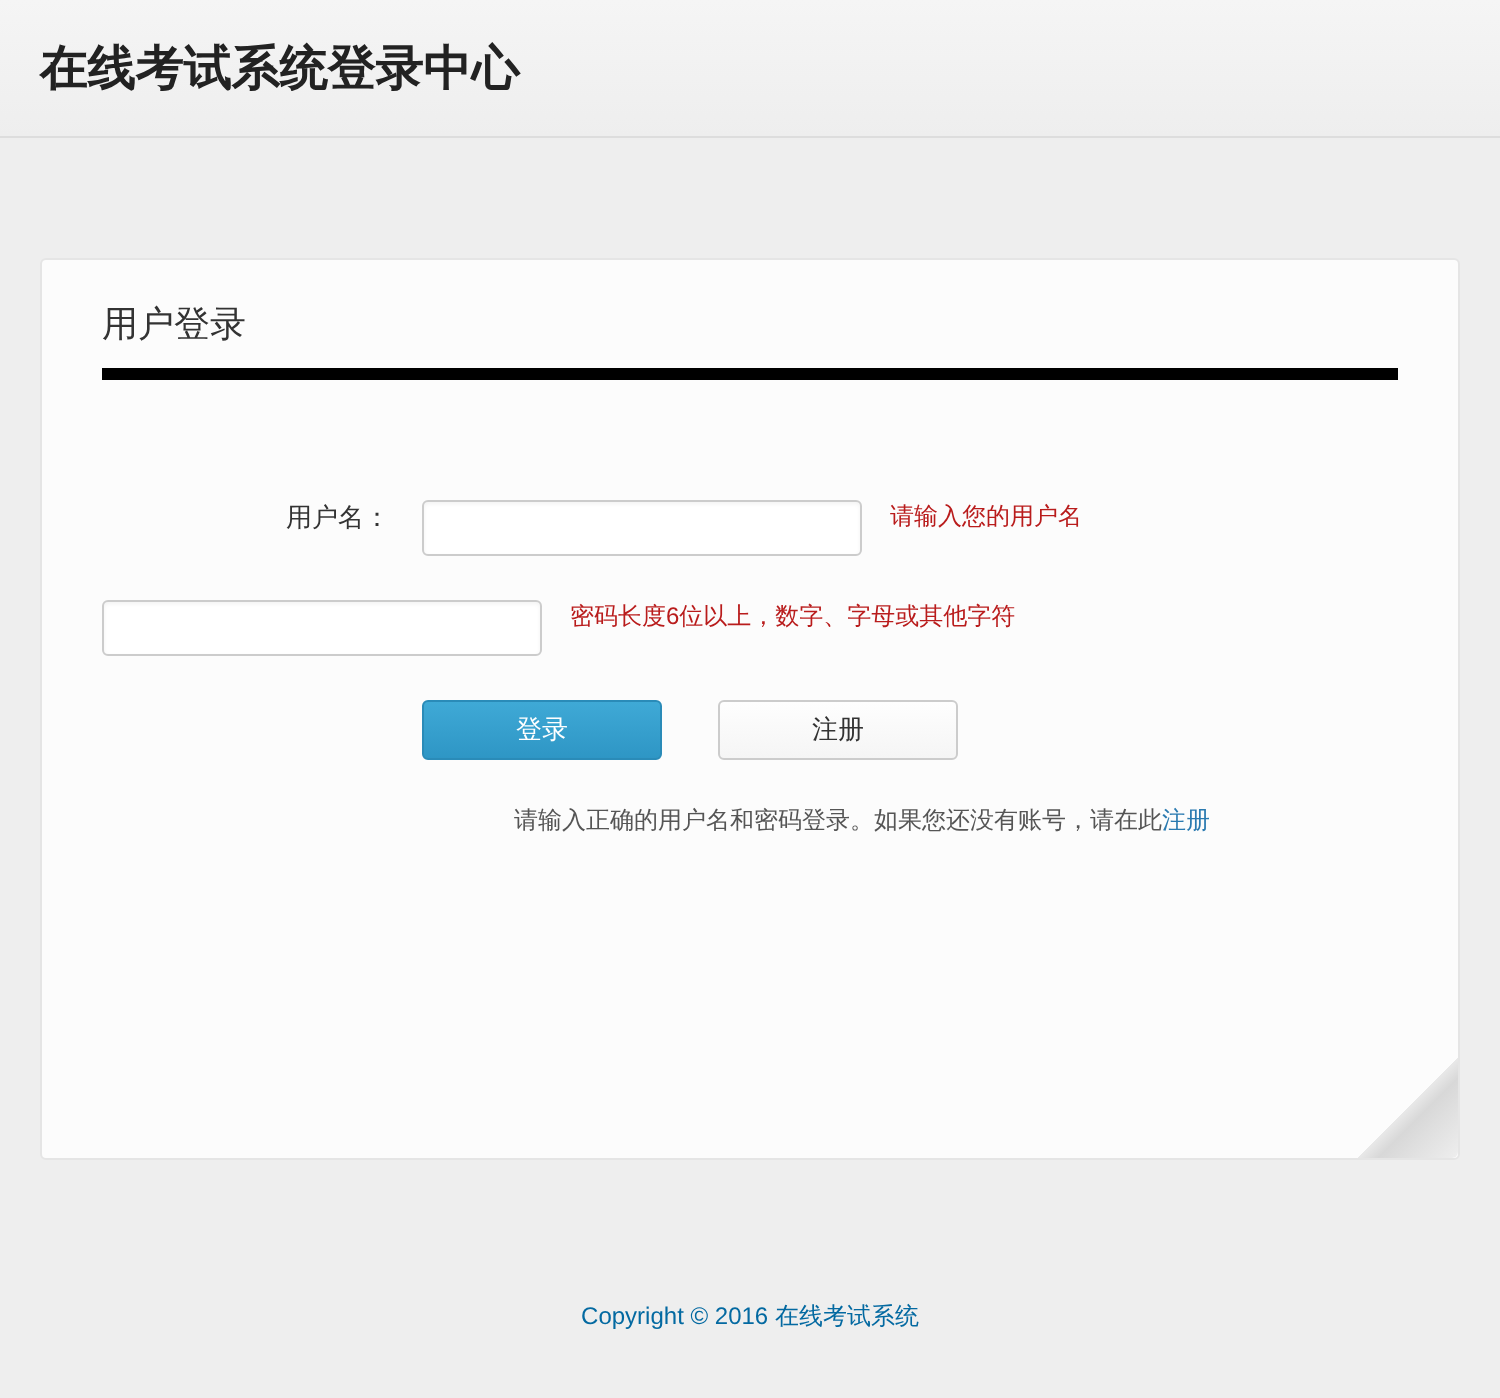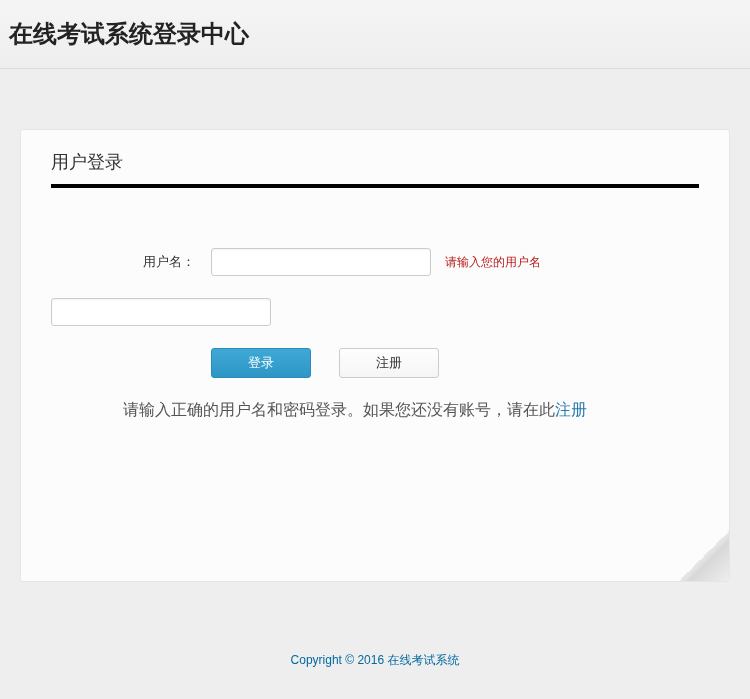--- a/index.html
+++ b/index.html
@@ -10,47 +10,47 @@
     body {
       font-family: "Microsoft YaHei", "微软雅黑", Arial, sans-serif;
       background: #eeeeee;
       width: 750px;
       height: 699px;
       overflow: hidden;
     }
     .header {
       background: linear-gradient(to bottom, #f5f5f5, #eeeeee);
       border-bottom: 1px solid #ddd;
-      padding: 18px 9px;
+      padding: 18px 20px;
     }
     .header-title {
       font-size: 24px;
       font-weight: bold;
       color: #222;
     }
     .content-area {
       padding: 60px 20px 20px 20px;
     }
     .panel {
       background: #fcfcfc;
       border: 1px solid #e5e5e5;
       border-radius: 3px;
       padding: 20px 30px 160px 30px;
       position: relative;
     }
     .panel-title {
       font-size: 18px;
       color: #333;
       padding-bottom: 10px;
-      border-bottom: 4px solid #000000;
+      border-bottom: 6px solid #000000;
       margin-bottom: 60px;
     }
     .form-row {
       display: flex;
-      align-items: center;
+      align-items: flex-start;
       margin-bottom: 22px;
     }
     .form-label {
       width: 160px;
       text-align: right;
       padding-right: 16px;
       font-size: 13px;
       color: #333;
     }
     .form-input {
@@ -66,44 +66,45 @@
       margin-left: 14px;
       font-size: 12px;
       color: #b91c1c;
     }
     .button-row {
       display: flex;
       margin-left: 160px;
       margin-bottom: 22px;
     }
     .btn {
-      width: 100px;
+      width: 120px;
       height: 30px;
       border-radius: 3px;
       font-size: 13px;
       cursor: pointer;
       text-align: center;
       line-height: 28px;
       display: inline-block;
     }
     .btn-primary {
       background: linear-gradient(to bottom, #3fa9d6, #2e96c5);
       border: 1px solid #2a8bb8;
       color: #fff;
       margin-right: 28px;
     }
     .btn-default {
       background: linear-gradient(to bottom, #fefefe, #f5f5f5);
       border: 1px solid #ccc;
       color: #333;
     }
     .help-text {
-      margin-left: 72px;
-      font-size: 16px;
+      margin-left: 112px;
+      font-size: 12px;
       color: #555;
+      text-align: center;
     }
     .help-link {
       color: #2a7ab0;
       text-decoration: none;
       cursor: pointer;
     }
     .panel-corner {
       position: absolute;
       bottom: 0;
       right: 0;
@@ -131,20 +132,21 @@
     <div class="panel-title">用户登录</div>
 
     <div class="form-row">
       <div class="form-label">用户名：</div>
       <input type="text" class="form-input" style="">
       <div class="form-hint">请输入您的用户名</div>
     </div>
 
     <div class="form-row">
       <input type="password" class="form-input" style="">
+      <div class="form-hint">密码长度6位以上，数字、字母或其他字符</div>
     </div>
 
     <div class="button-row">
       <div class="btn btn-primary">登录</div>
       <div class="btn btn-default">注册</div>
     </div>
 
     <div class="help-text">
       <span>请输入正确的用户名和密码登录。如果您还没有账号，请在此</span><a class="help-link">注册</a>
     </div>

